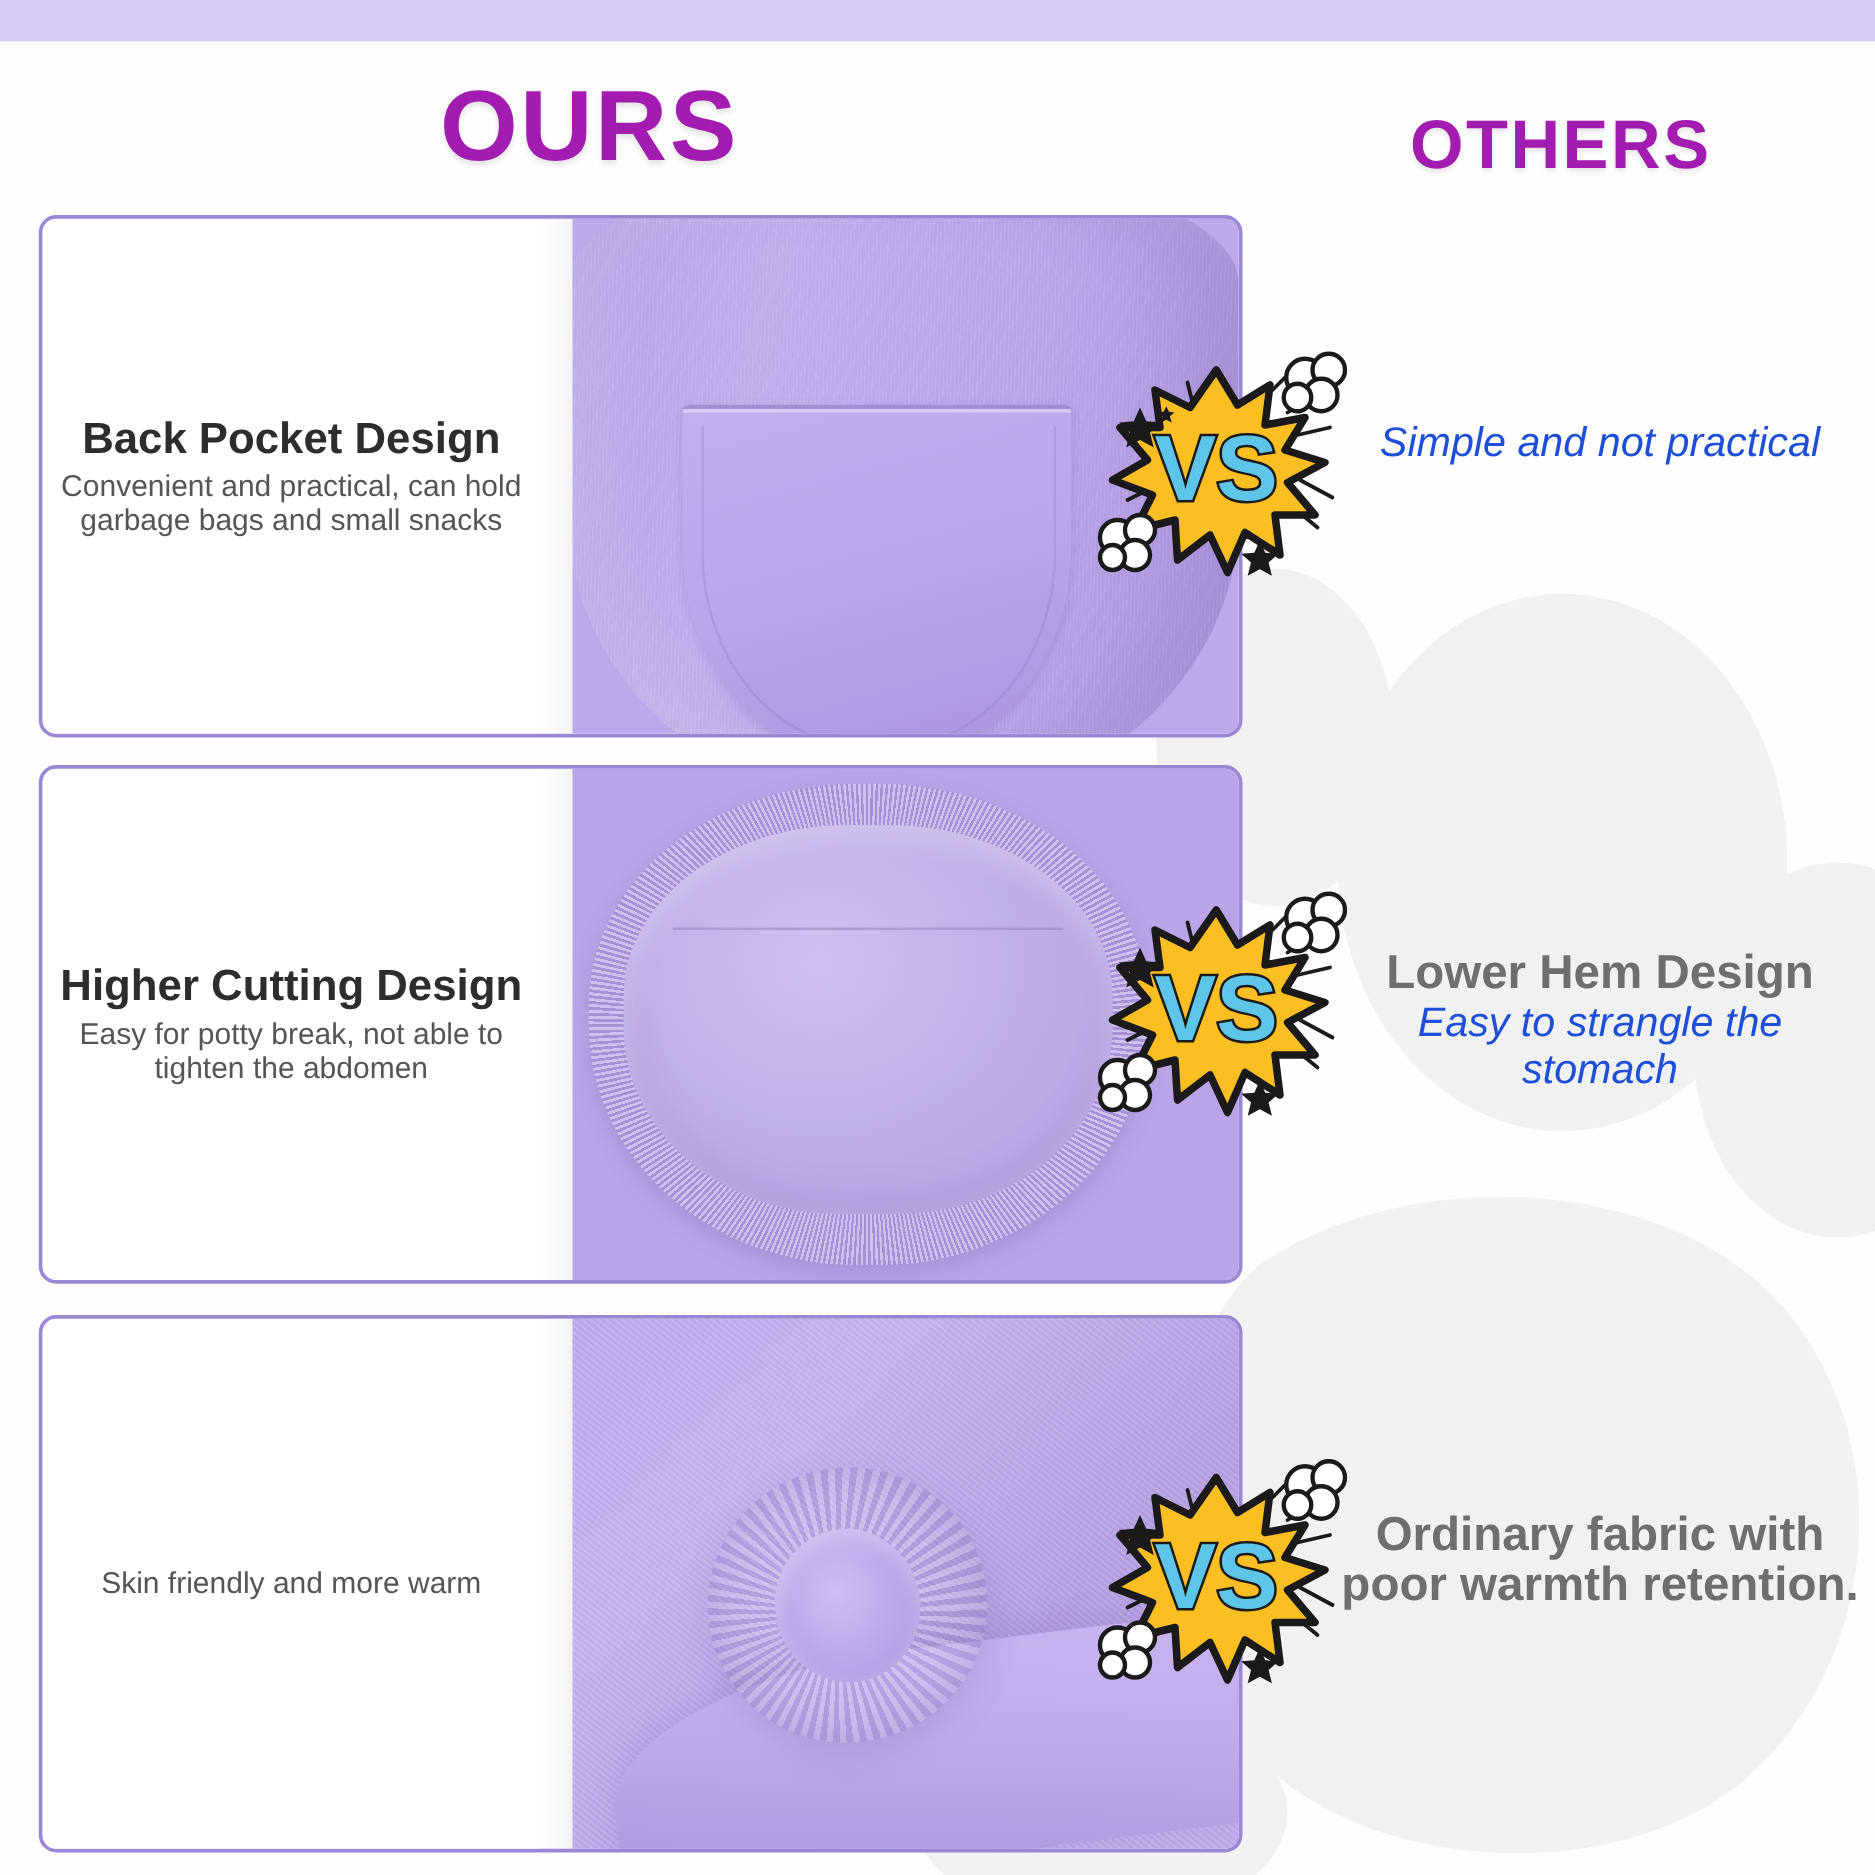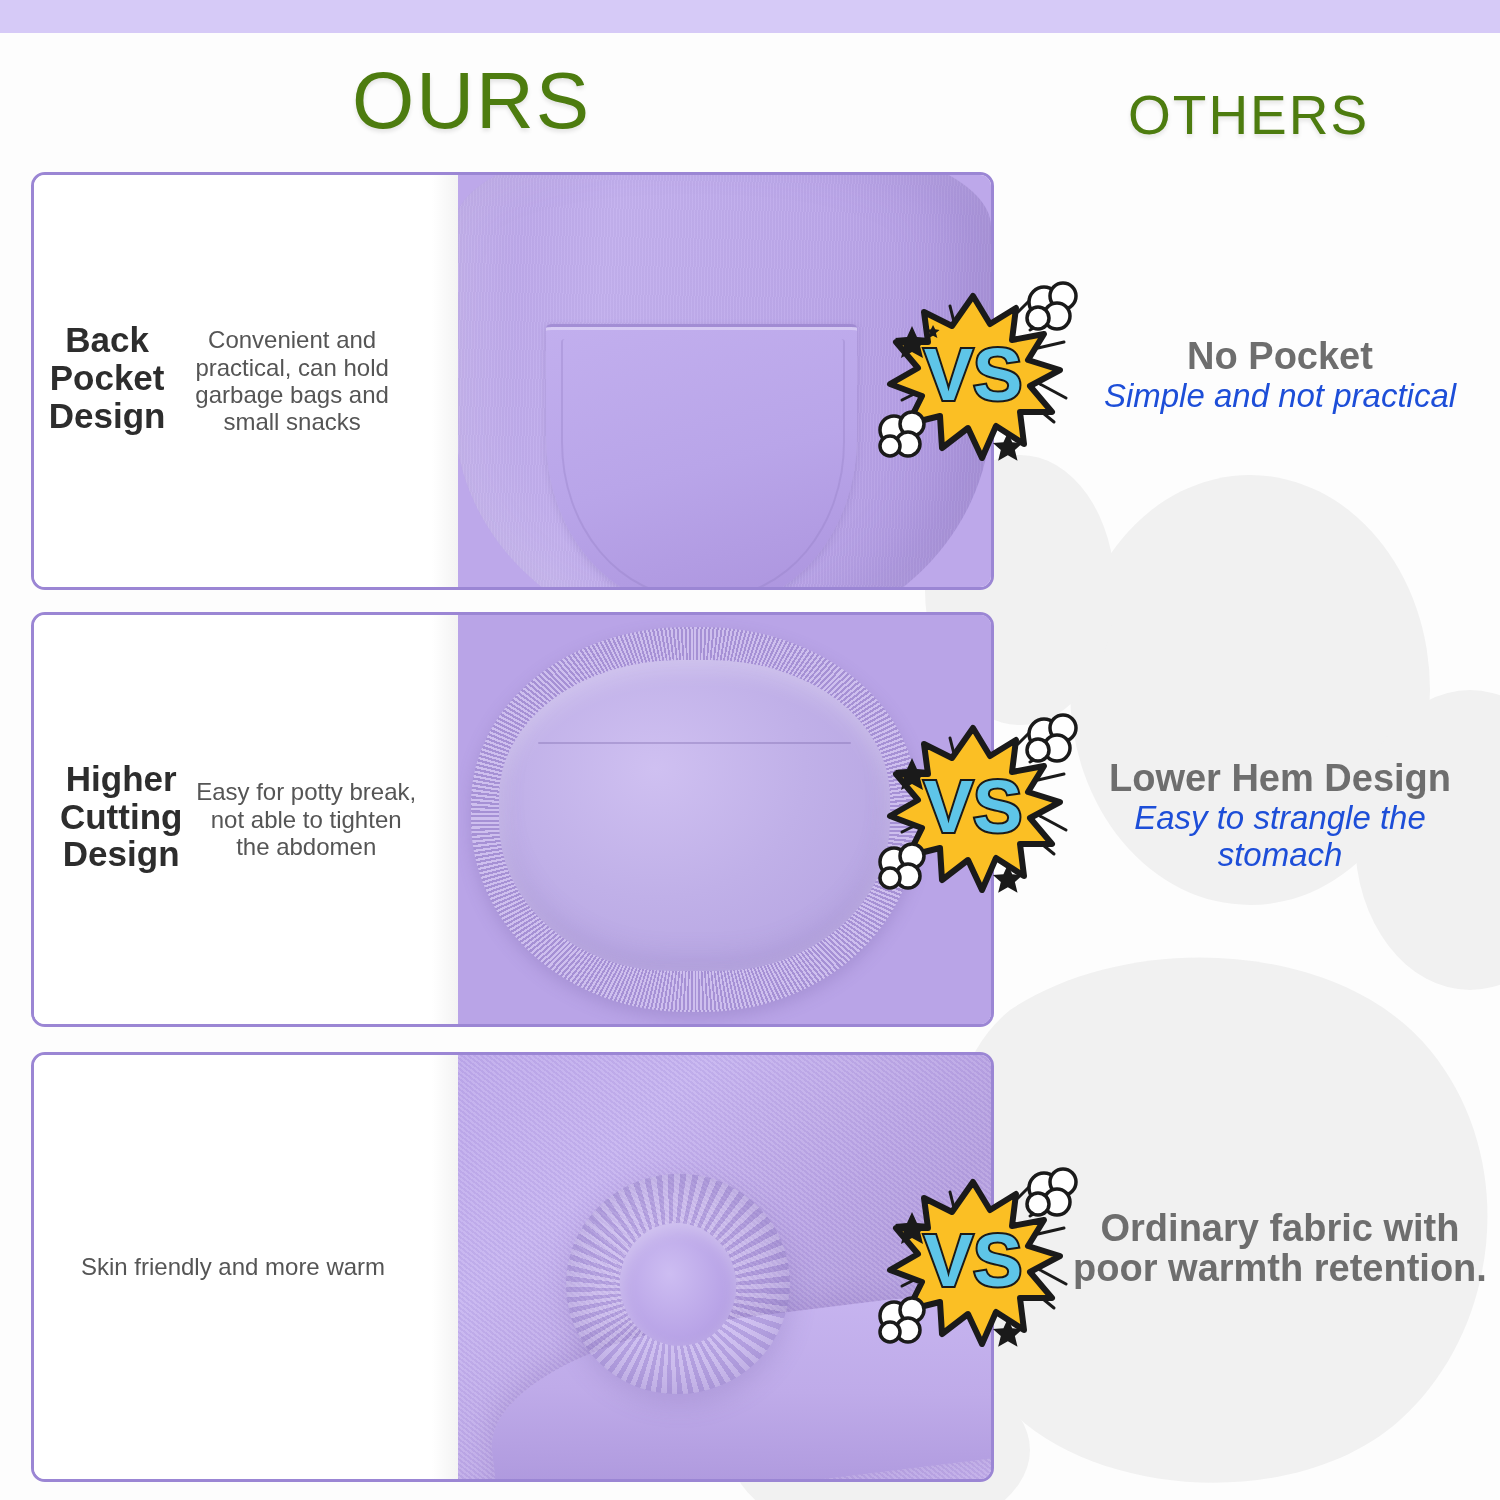--- a/index.html
+++ b/index.html
@@ -16,22 +16,22 @@
     position: absolute; left: 0; top: 0; width: 1500px; height: 33px;
     background: #d6caf7;
   }
 
   
   .paw-wm { position: absolute; inset: 0; z-index: 0; pointer-events: none; }
 
   
   .title {
     position: absolute; z-index: 5;
-    font-weight: 400;
-    color: #4d7c0f;
+    font-weight: 700;
+    color: #a21caf;
     letter-spacing: 2px;
     text-shadow: 0 3px 4px rgba(0,0,0,0.10);
     white-space: nowrap;
   }
   .title-ours   { left: 352px; top: 55px;  font-size: 80px; }
   .title-others { left: 1128px; top: 83px; font-size: 55px; }
 
   
   .card {
     position: absolute; z-index: 4;
@@ -41,21 +41,21 @@
     background: #ffffff;
     overflow: hidden;
     display: flex;
   }
   .card-1 { top: 172px;  height: 418px; }
   .card-2 { top: 612px;  height: 415px; }
   .card-3 { top: 1052px; height: 430px; }
 
   .card-text {
     width: 398px; flex: 0 0 398px;
-    display: flex; flex-direction: row;
+    display: flex; flex-direction: column;
     align-items: center; justify-content: center;
     text-align: center;
     padding: 6px 14px;
     background: #ffffff;
     position: relative; z-index: 2;
   }
   .card-text::after {
     content: ""; position: absolute; right: -26px; top: 0;
     width: 26px; height: 100%;
     background: linear-gradient(to right, #ffffff, #f3f3f3);
@@ -241,21 +241,20 @@
 
       <g fill="#1a1a1a">
         <path d="M44,54 l5,11 l12,1 l-9,8 l3,12 l-11,-6 l-11,6 l3,-12 l-9,-8 l12,-1 Z"></path>
         <path d="M62,62 l3,6 l6,1 l-5,4 l2,7 l-6,-3 l-6,3 l2,-7 l-5,-4 l6,-1 Z" transform="translate(6,-6) scale(0.72) translate(20,20)"></path>
         <path d="M150,176 l5,11 l12,1 l-9,8 l3,12 l-11,-6 l-11,6 l3,-12 l-9,-8 l12,-1 Z" transform="translate(-8,-12) scale(0.88) translate(18,20)"></path>
       </g>
     </g>
   </svg>
 
   <div class="other-block other-1">
-    <div class="other-title">No Pocket</div>
     <div class="other-desc">Simple and not practical</div>
   </div>
 
   <div class="card card-2">
     <div class="card-text">
       <div class="feat-title">Higher Cutting Design</div>
       <div class="feat-desc">Easy for potty break, not able to tighten the abdomen</div>
     </div>
     <div class="card-photo">
       <div class="ph2-body"></div>

